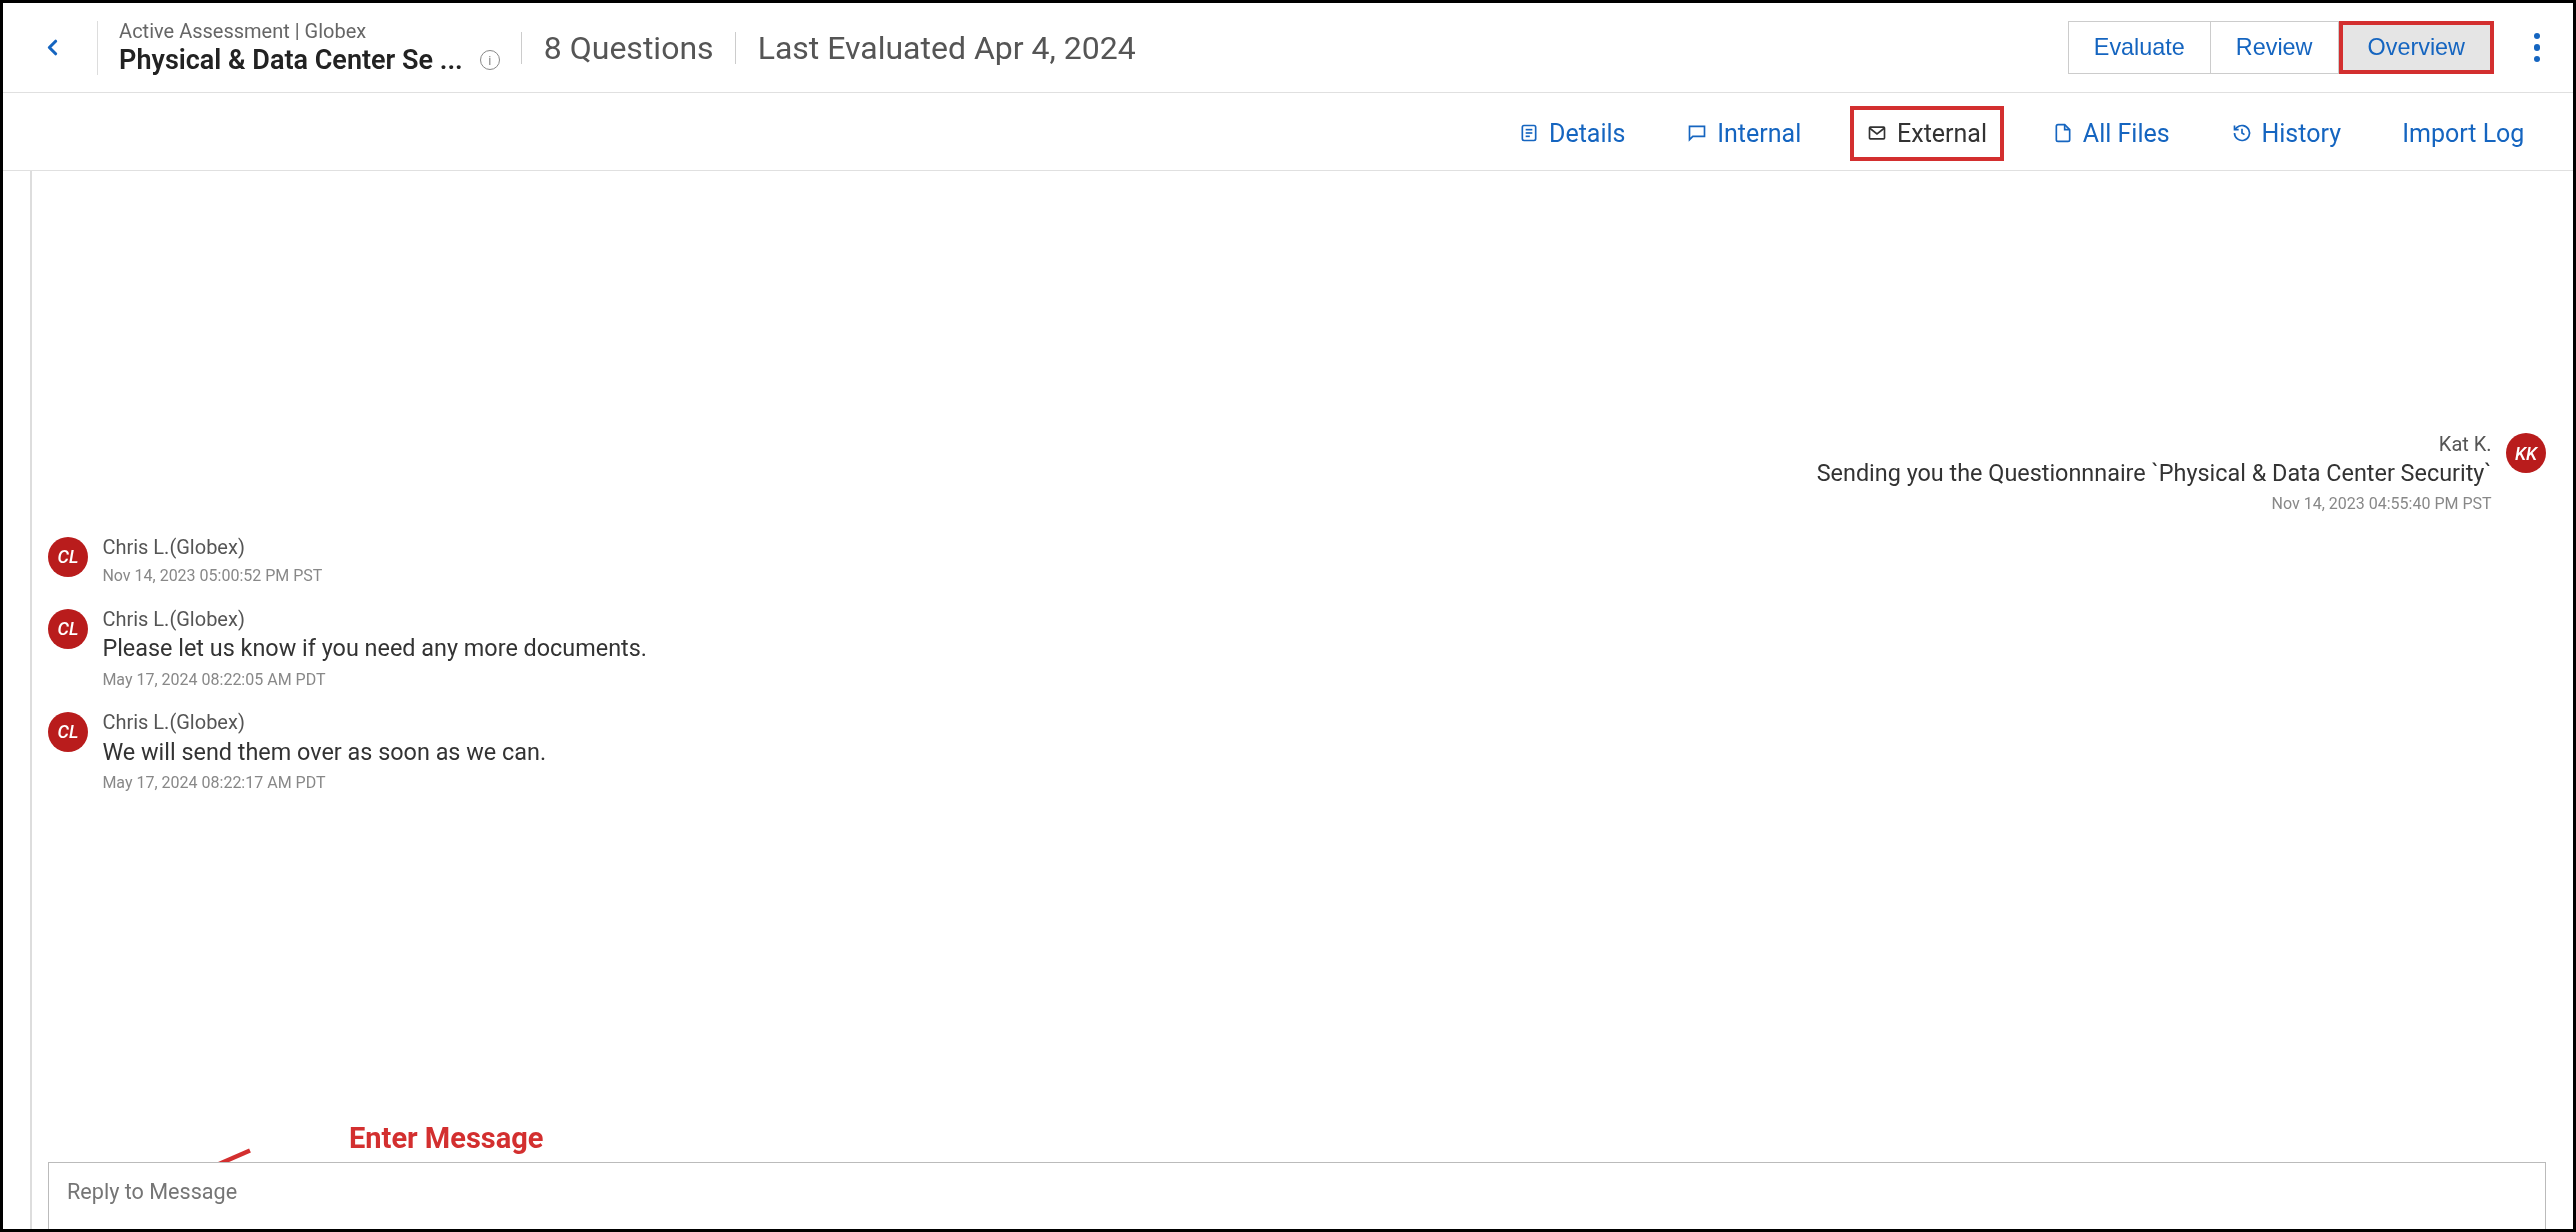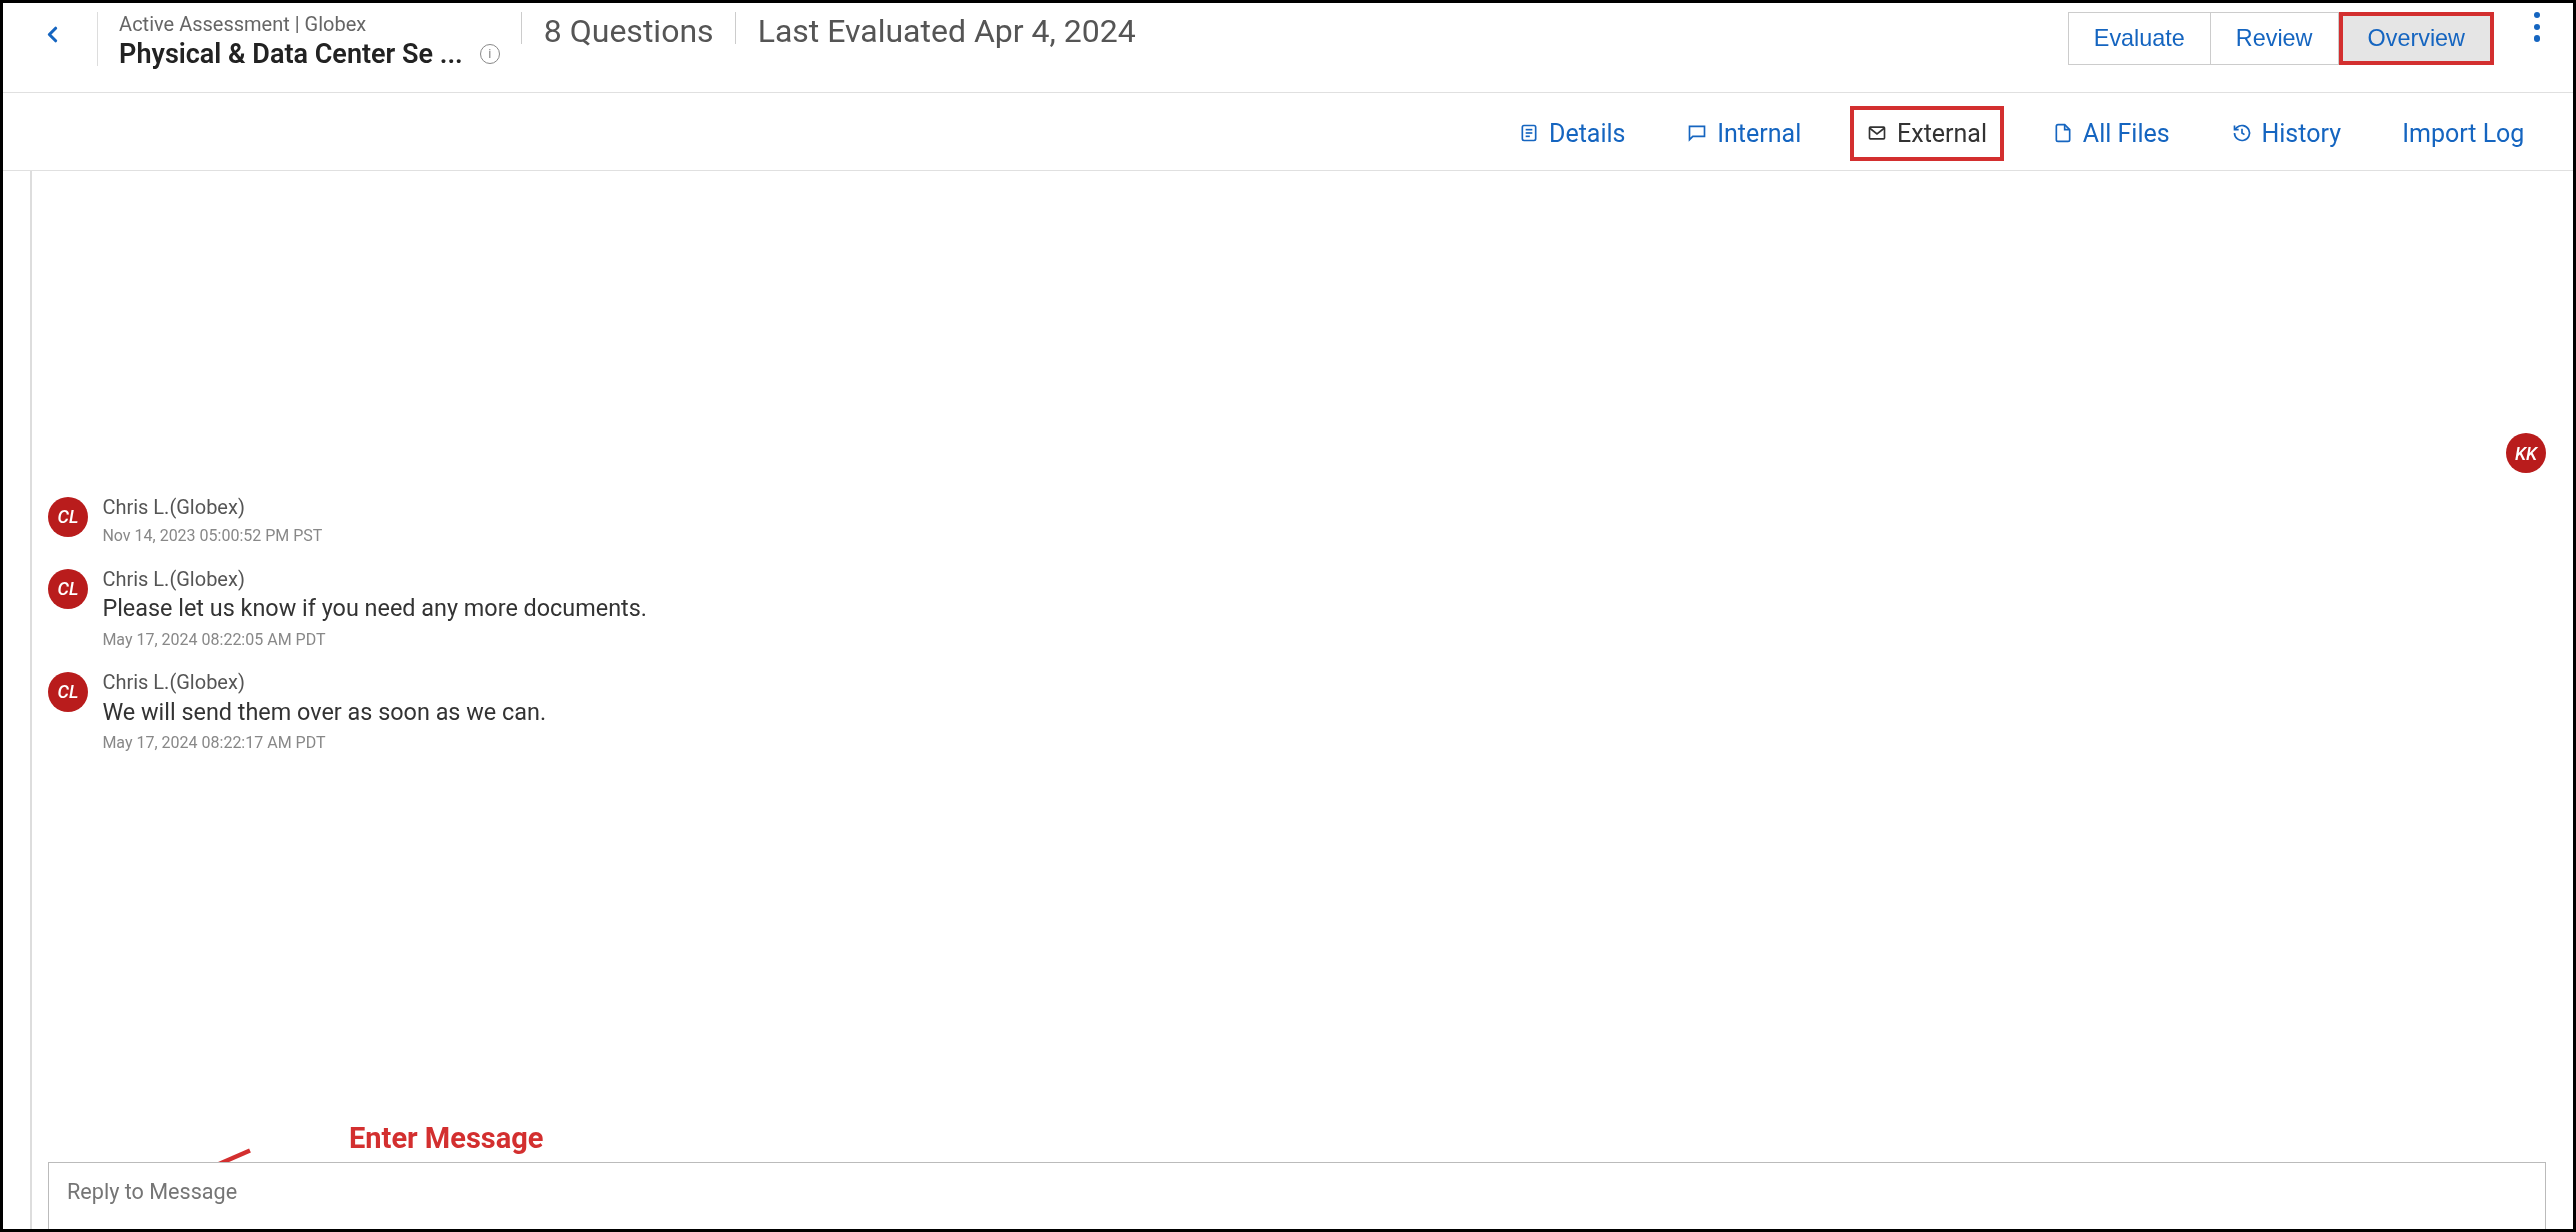--- a/index.html
+++ b/index.html
@@ -9,21 +9,21 @@
     background: #fff;
     color: #333;
     border: 3.6px solid #000;
     width: 2576px;
     height: 1232px;
     position: relative;
     overflow: hidden;
   }
   .header {
     display: flex;
-    align-items: flex-start;
+    align-items: center;
     padding: 9px 18px 9px 27px;
     border-bottom: 0.9px solid #e0e0e0;
     height: 90px;
   }
   .back-btn {
     width: 45px; height: 45px;
     display: flex; align-items: center; justify-content: center;
     color: #1565c0;
     cursor: pointer;
   }
@@ -218,20 +218,25 @@
   </div>
 </div>
 
 <div class="content">
   <div class="leftbar"></div>
 
   <div class="messages">
 
     <div class="msg-row right">
       <div class="avatar">KK</div>
+      <div class="msg-col">
+        <div class="msg-sender">Kat K.</div>
+        <div class="msg-body">Sending you the Questionnnaire `Physical &amp; Data Center Security`</div>
+        <div class="msg-ts">Nov 14, 2023 04:55:40 PM PST</div>
+      </div>
     </div>
 
     <div class="msg-row">
       <div class="avatar">CL</div>
       <div class="msg-col">
         <div class="msg-sender">Chris L.(Globex)</div>
         <div class="msg-ts">Nov 14, 2023 05:00:52 PM PST</div>
       </div>
     </div>
 

